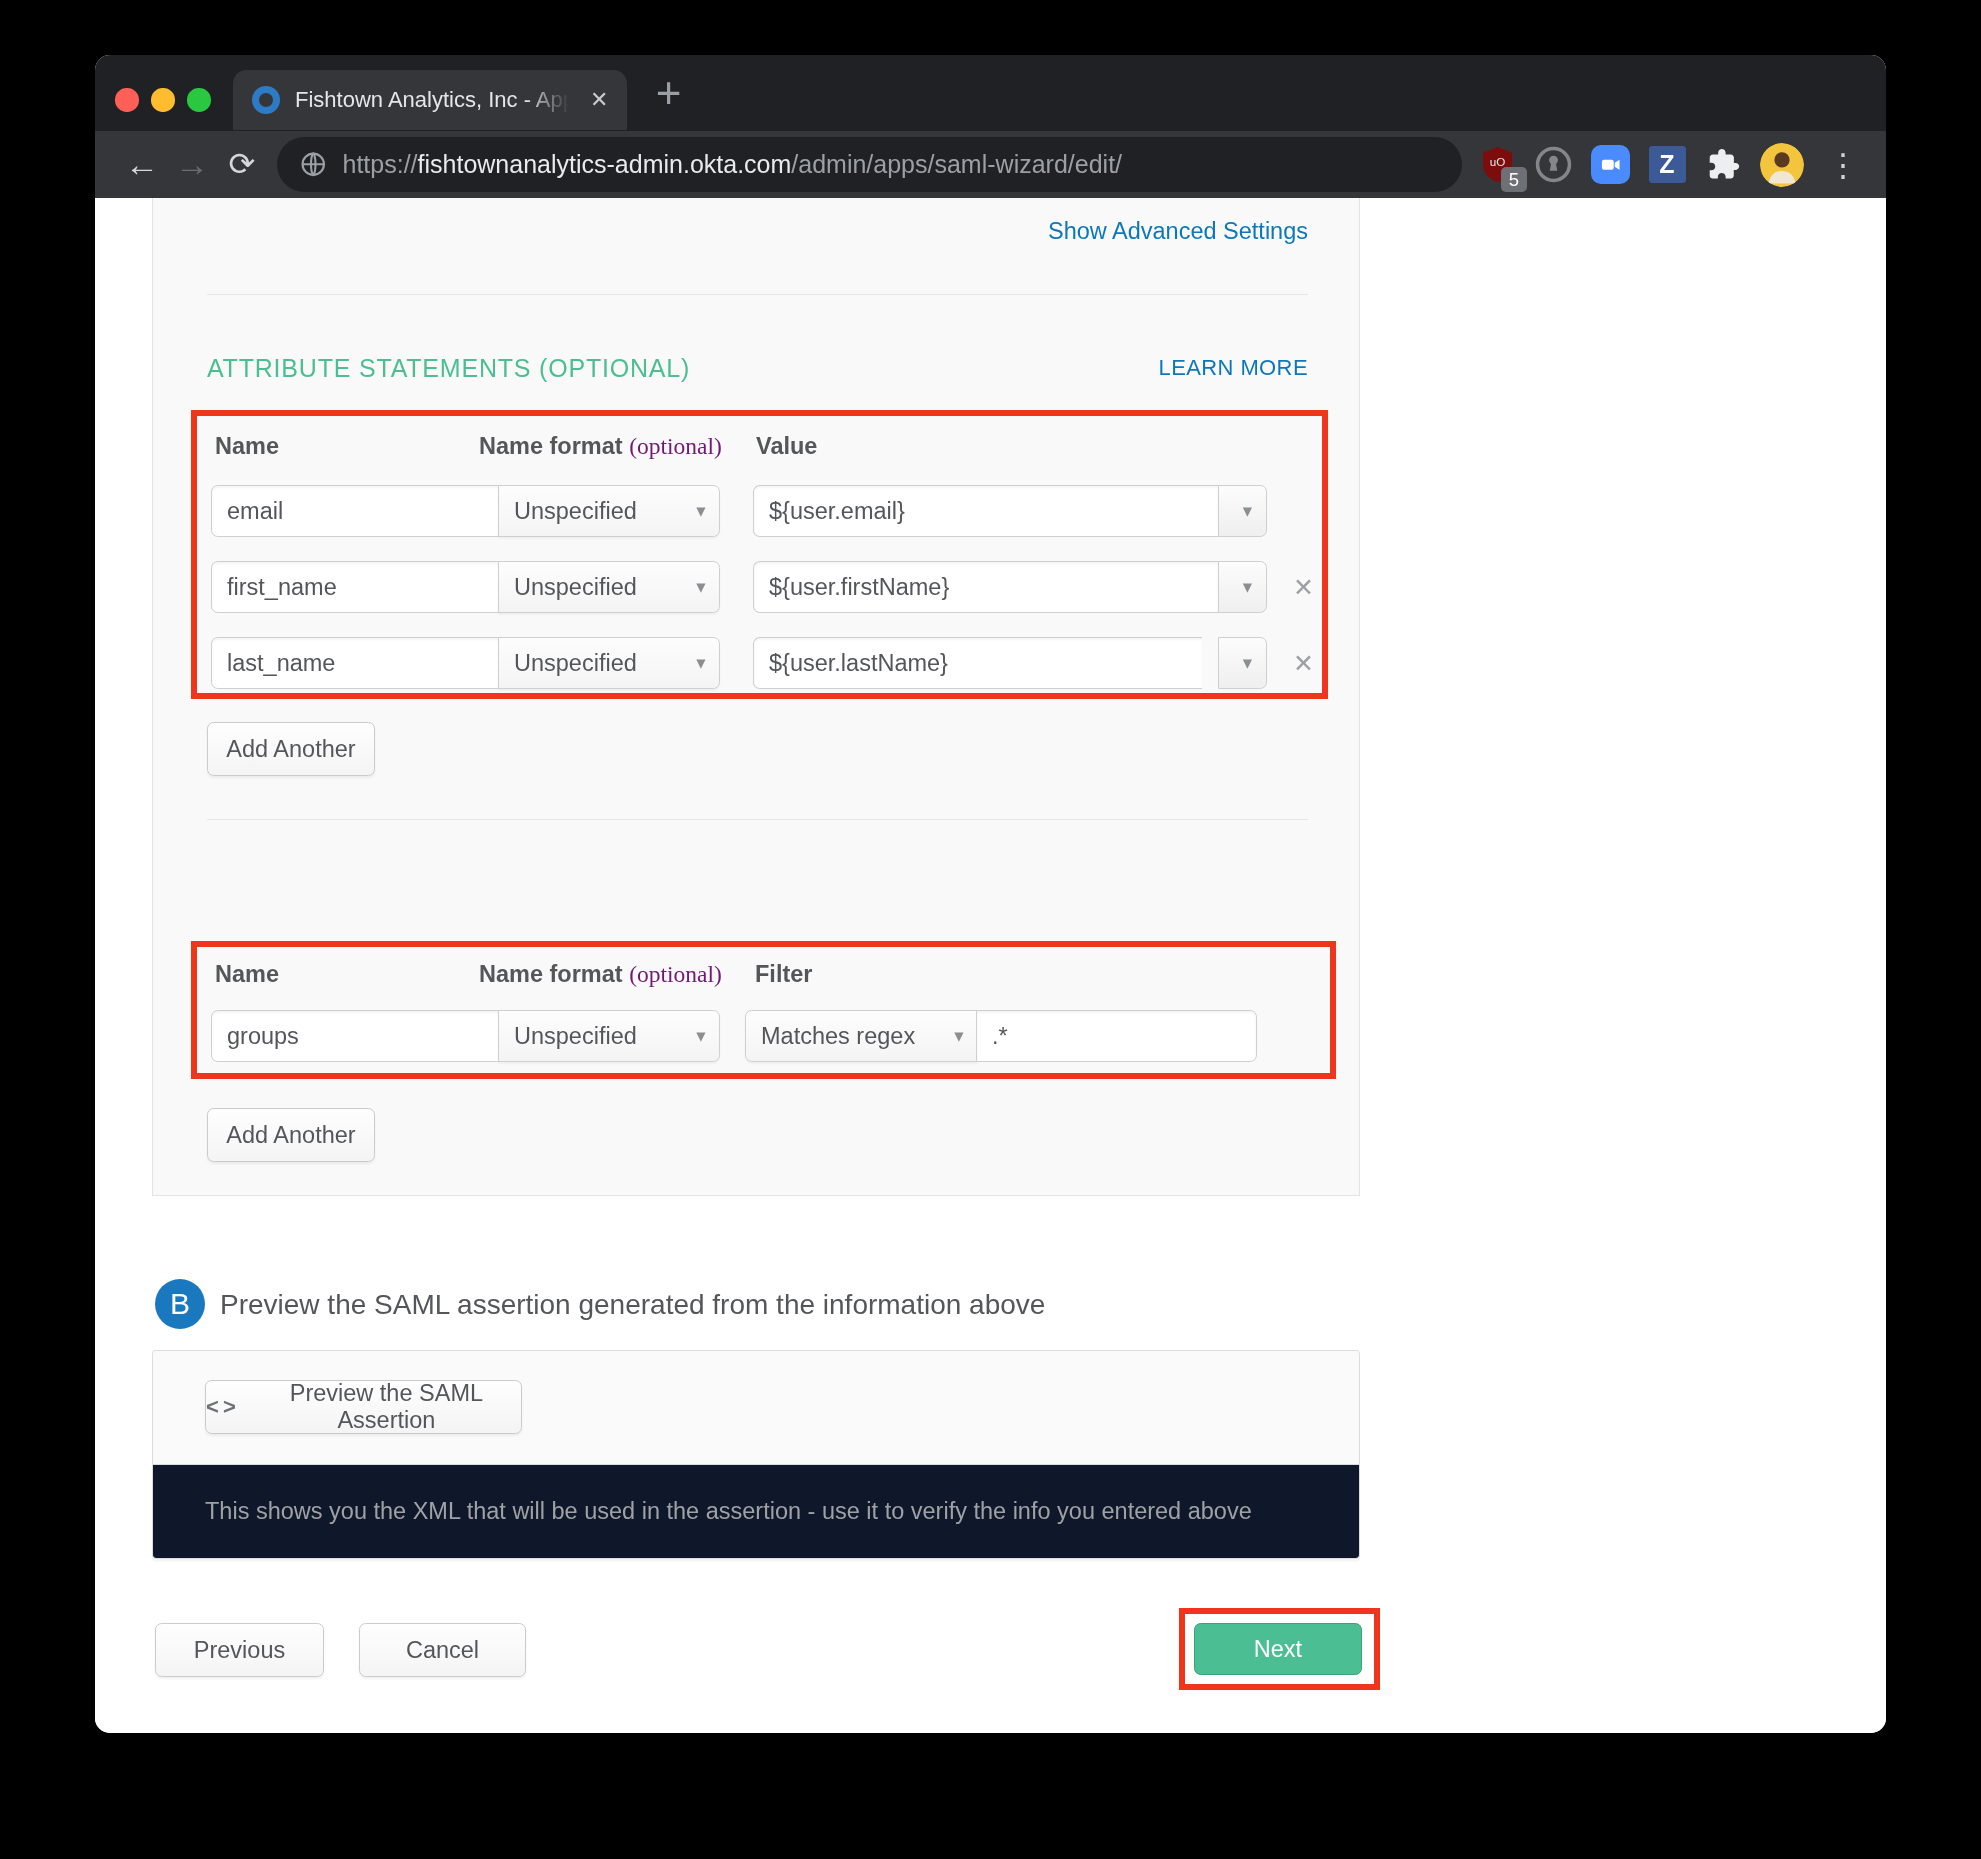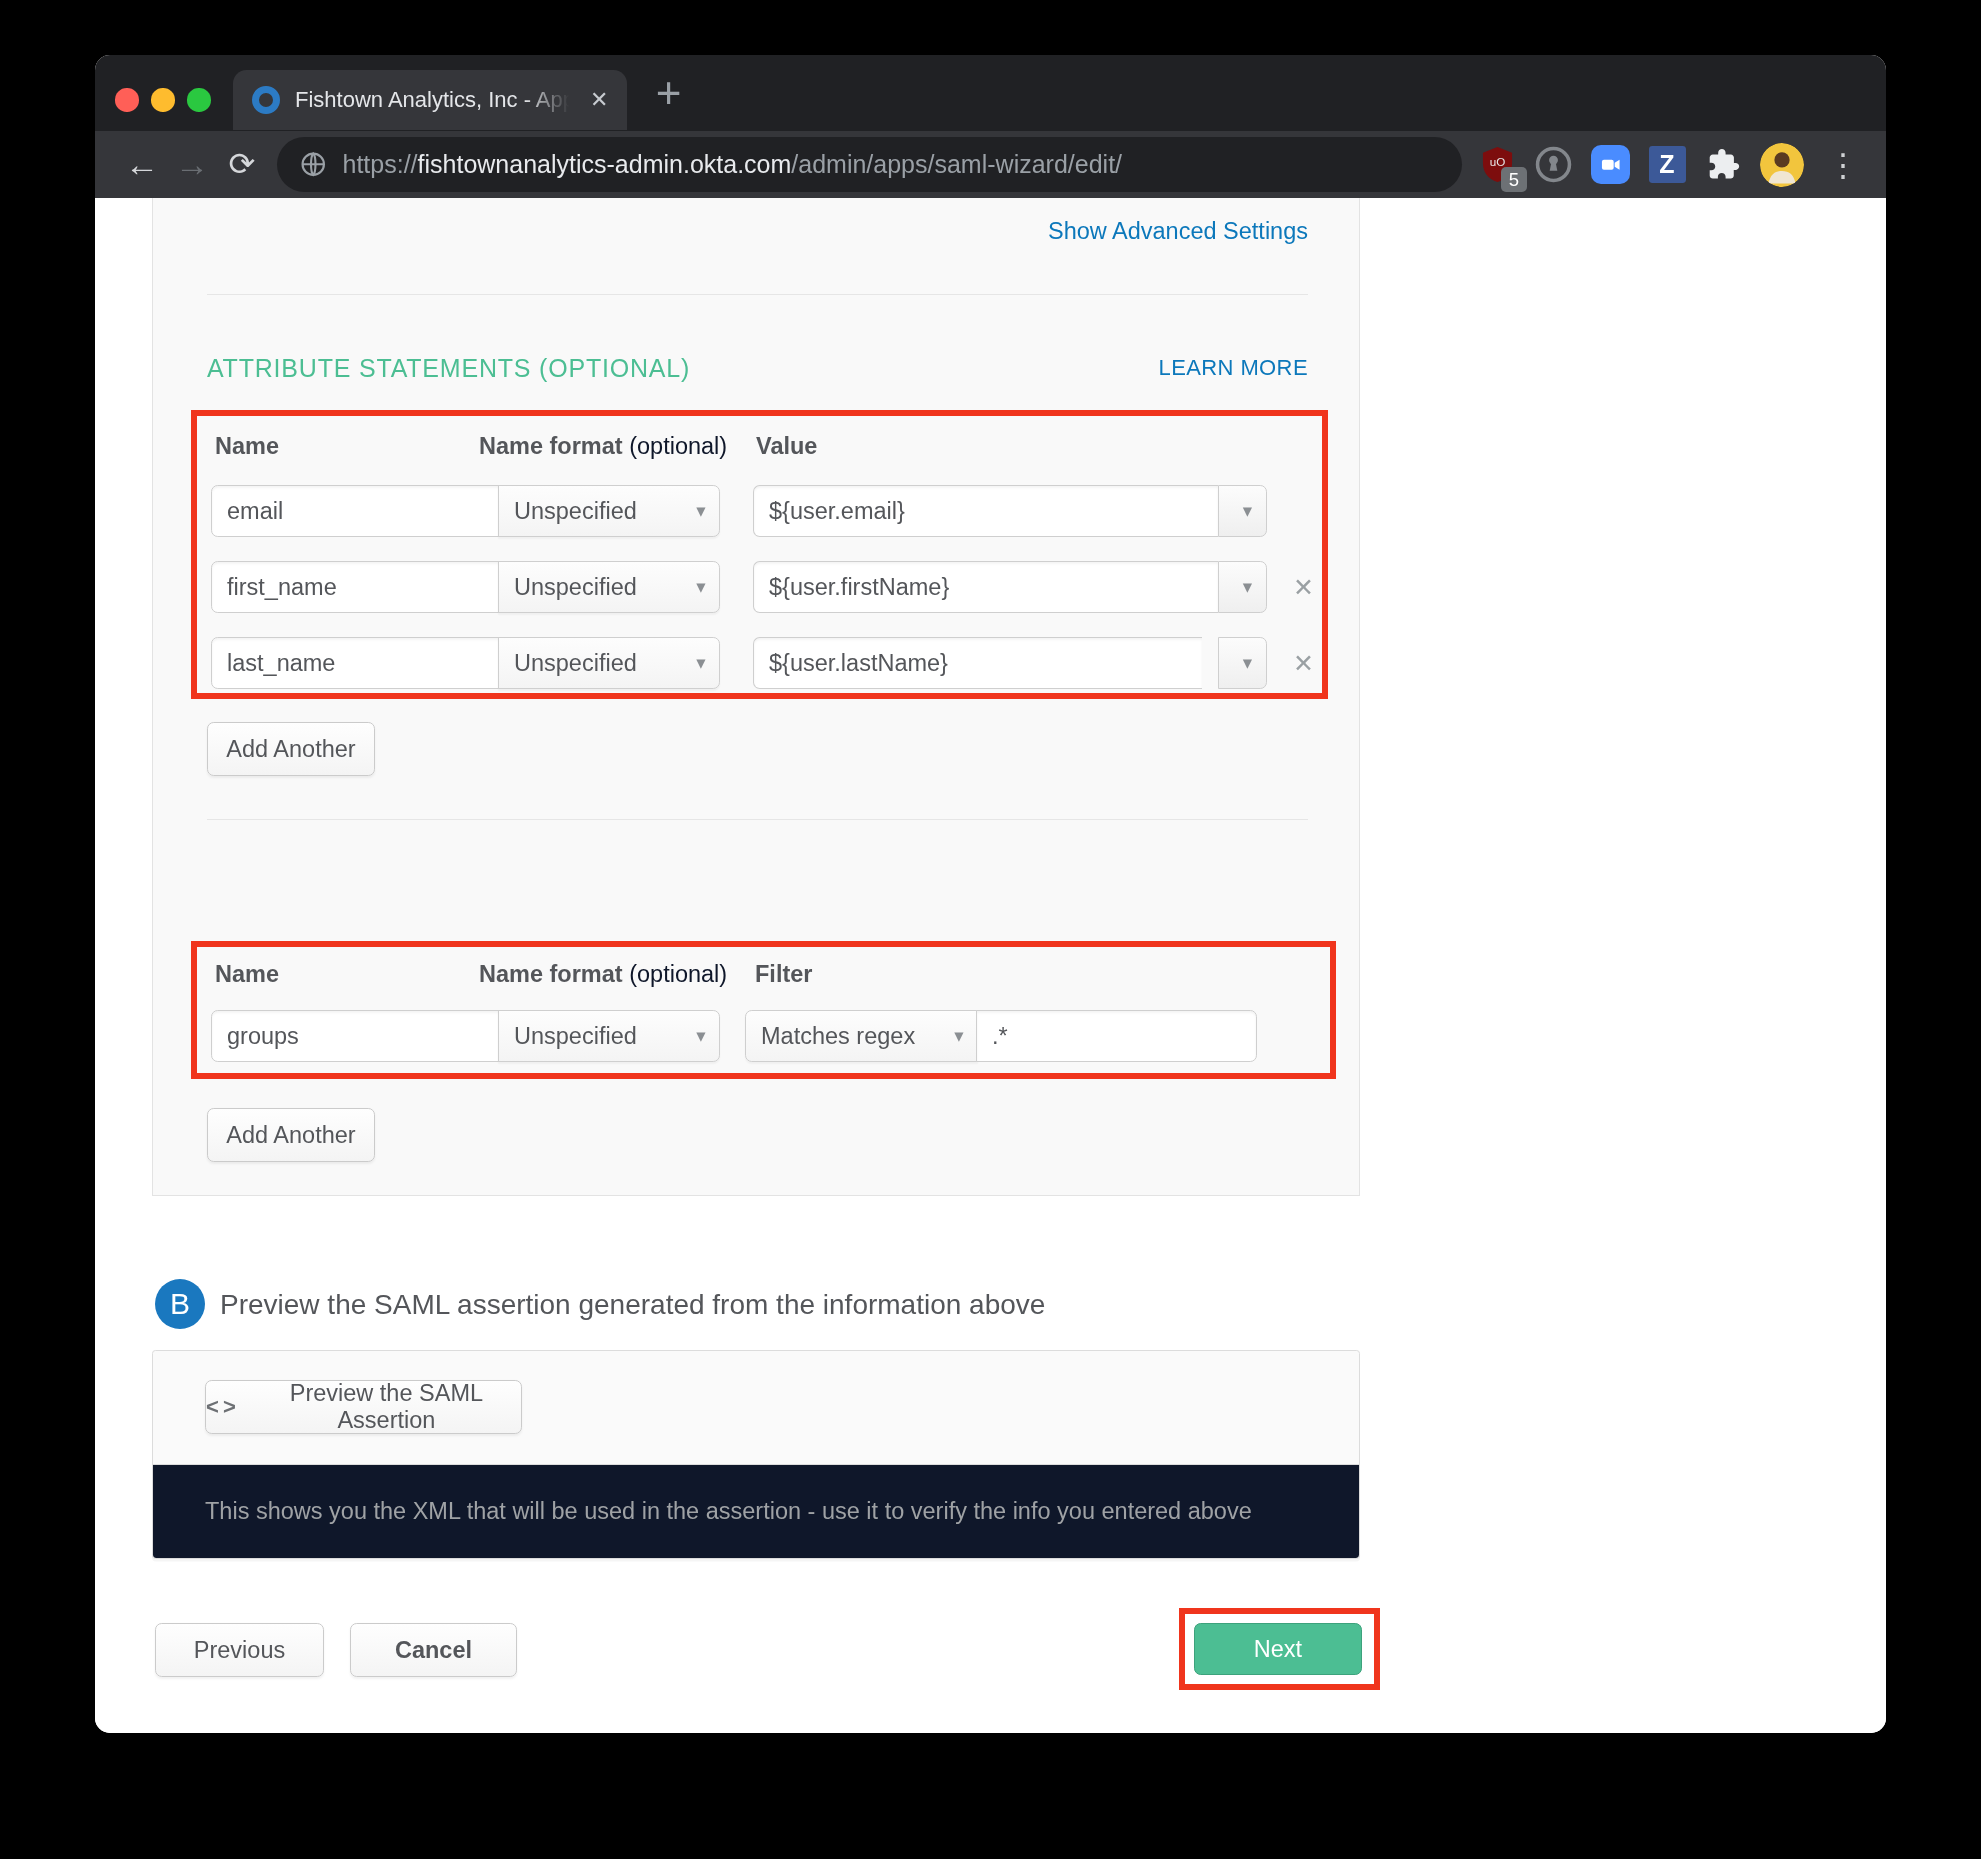--- a/index.html
+++ b/index.html
@@ -65,21 +65,21 @@
   .link { color:var(--link_blue); }
   .show-adv { position:absolute; top:22px; right:51px; font-size:23.5px; }
   .hr { position:absolute; left:54px; right:51px; height:0; border-top:1.7px solid #e6e6e6; }
   .hr.one { top:98px; } .hr.two { top:623px; }
   .sec-heading { position:absolute; font-size:25px; letter-spacing:0.8px; color:var(--green); }
   .h-attr { left:54px; top:158px; }
   .learn-more { position:absolute; right:51px; top:159px; font-size:22px; letter-spacing:0.4px; }
   .h-group { left:54px; top:670px; }
   .annotation { position:absolute; border:6.7px solid var(--annotation_red); pointer-events:none; z-index:30; }
   .col-label { position:absolute; font-weight:bold; color:#54565a; font-size:23.5px; }
-  .col-note { font-weight:normal; color:#0f172a; }
+  .col-note { font-weight:normal; color:#701a75;font-family:Liberation Serif, serif; }
   .inp {
     position:absolute; height:52px; background:#fff; border:1.7px solid #cfcfcf; border-radius:6.7px;
     font-size:23.5px; color:#54565a; padding:0 15px; font-family:"Liberation Sans",sans-serif;
     box-shadow:inset 0 1.7px 2.5px rgba(0,0,0,0.05);
   }
   .inp.left-attach { border-radius:6.7px 0 0 6.7px; }
   .inp.right-attach { border-radius:0 6.7px 6.7px 0; }
   .select {
     position:absolute; height:52px; background:linear-gradient(180deg,#fdfdfd,#f4f4f4);
     border:1.7px solid #cfcfcf; display:flex; align-items:center; justify-content:space-between;
@@ -123,21 +123,21 @@
   }
   .preview .note-area {
     position:absolute; left:0; right:0; bottom:0; height:94px; background:#0f172a;
     border-top:1.7px solid #dcdcdc; display:flex; align-items:center; padding:0 52px;
     color:#9fa2a5; font-size:23.5px; border-radius:0 0 3.4px 3.4px;
   }
   .preview-btn { left:52px; top:29px; width:317px; }
   .code-glyph { color:#6d7074; font-weight:bold; letter-spacing:4.2px; margin-right:11.7px; font-size:22px; }
   
   .f-prev { left:60px;  top:1425px; width:169px; }
-  .f-cancel { left:255px; top:1425px; width:167px;font-weight:bold; }
+  .f-cancel { left:264px; top:1425px; width:167px; }
   .f-next {
     left:1099px; top:1425px; width:168px; height:52px; position:absolute;
     background:var(--green); border:1.7px solid var(--green_dark); border-radius:6.7px;
     color:#fff; font-size:23.5px; display:flex; align-items:center; justify-content:center;text-align:right;
   }
   .box-next { left:1084px; top:1410px; width:201px; height:82px; }
 </style>
 </head>
 <body>
 

